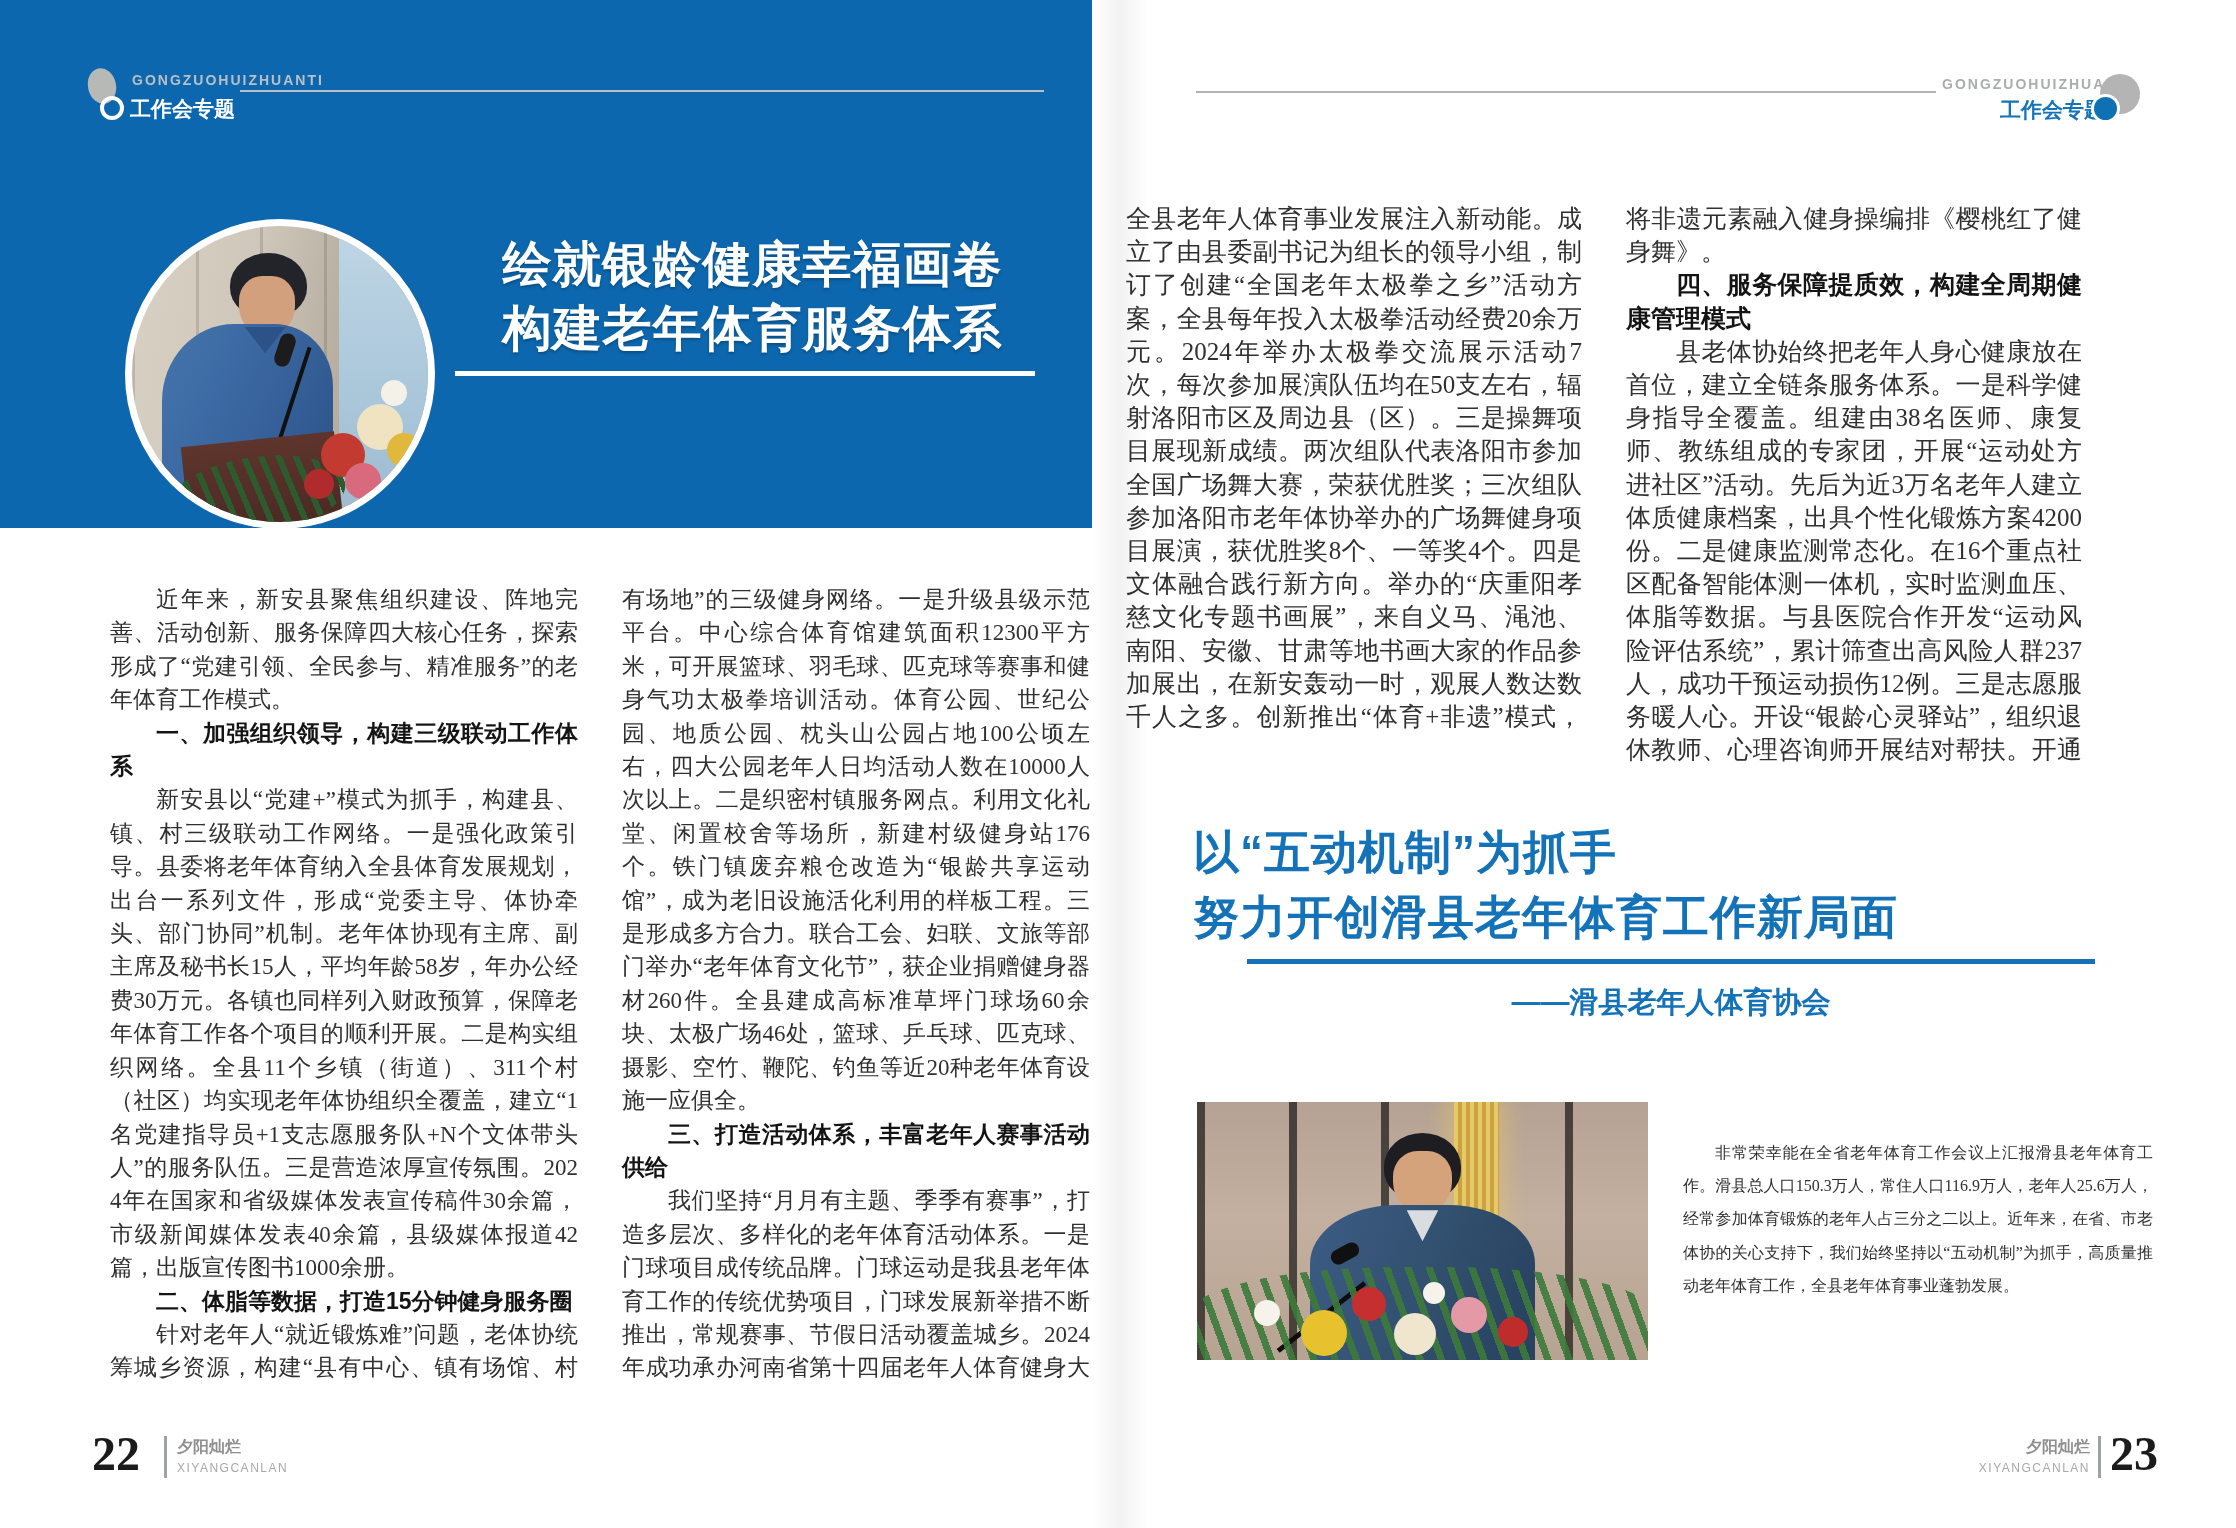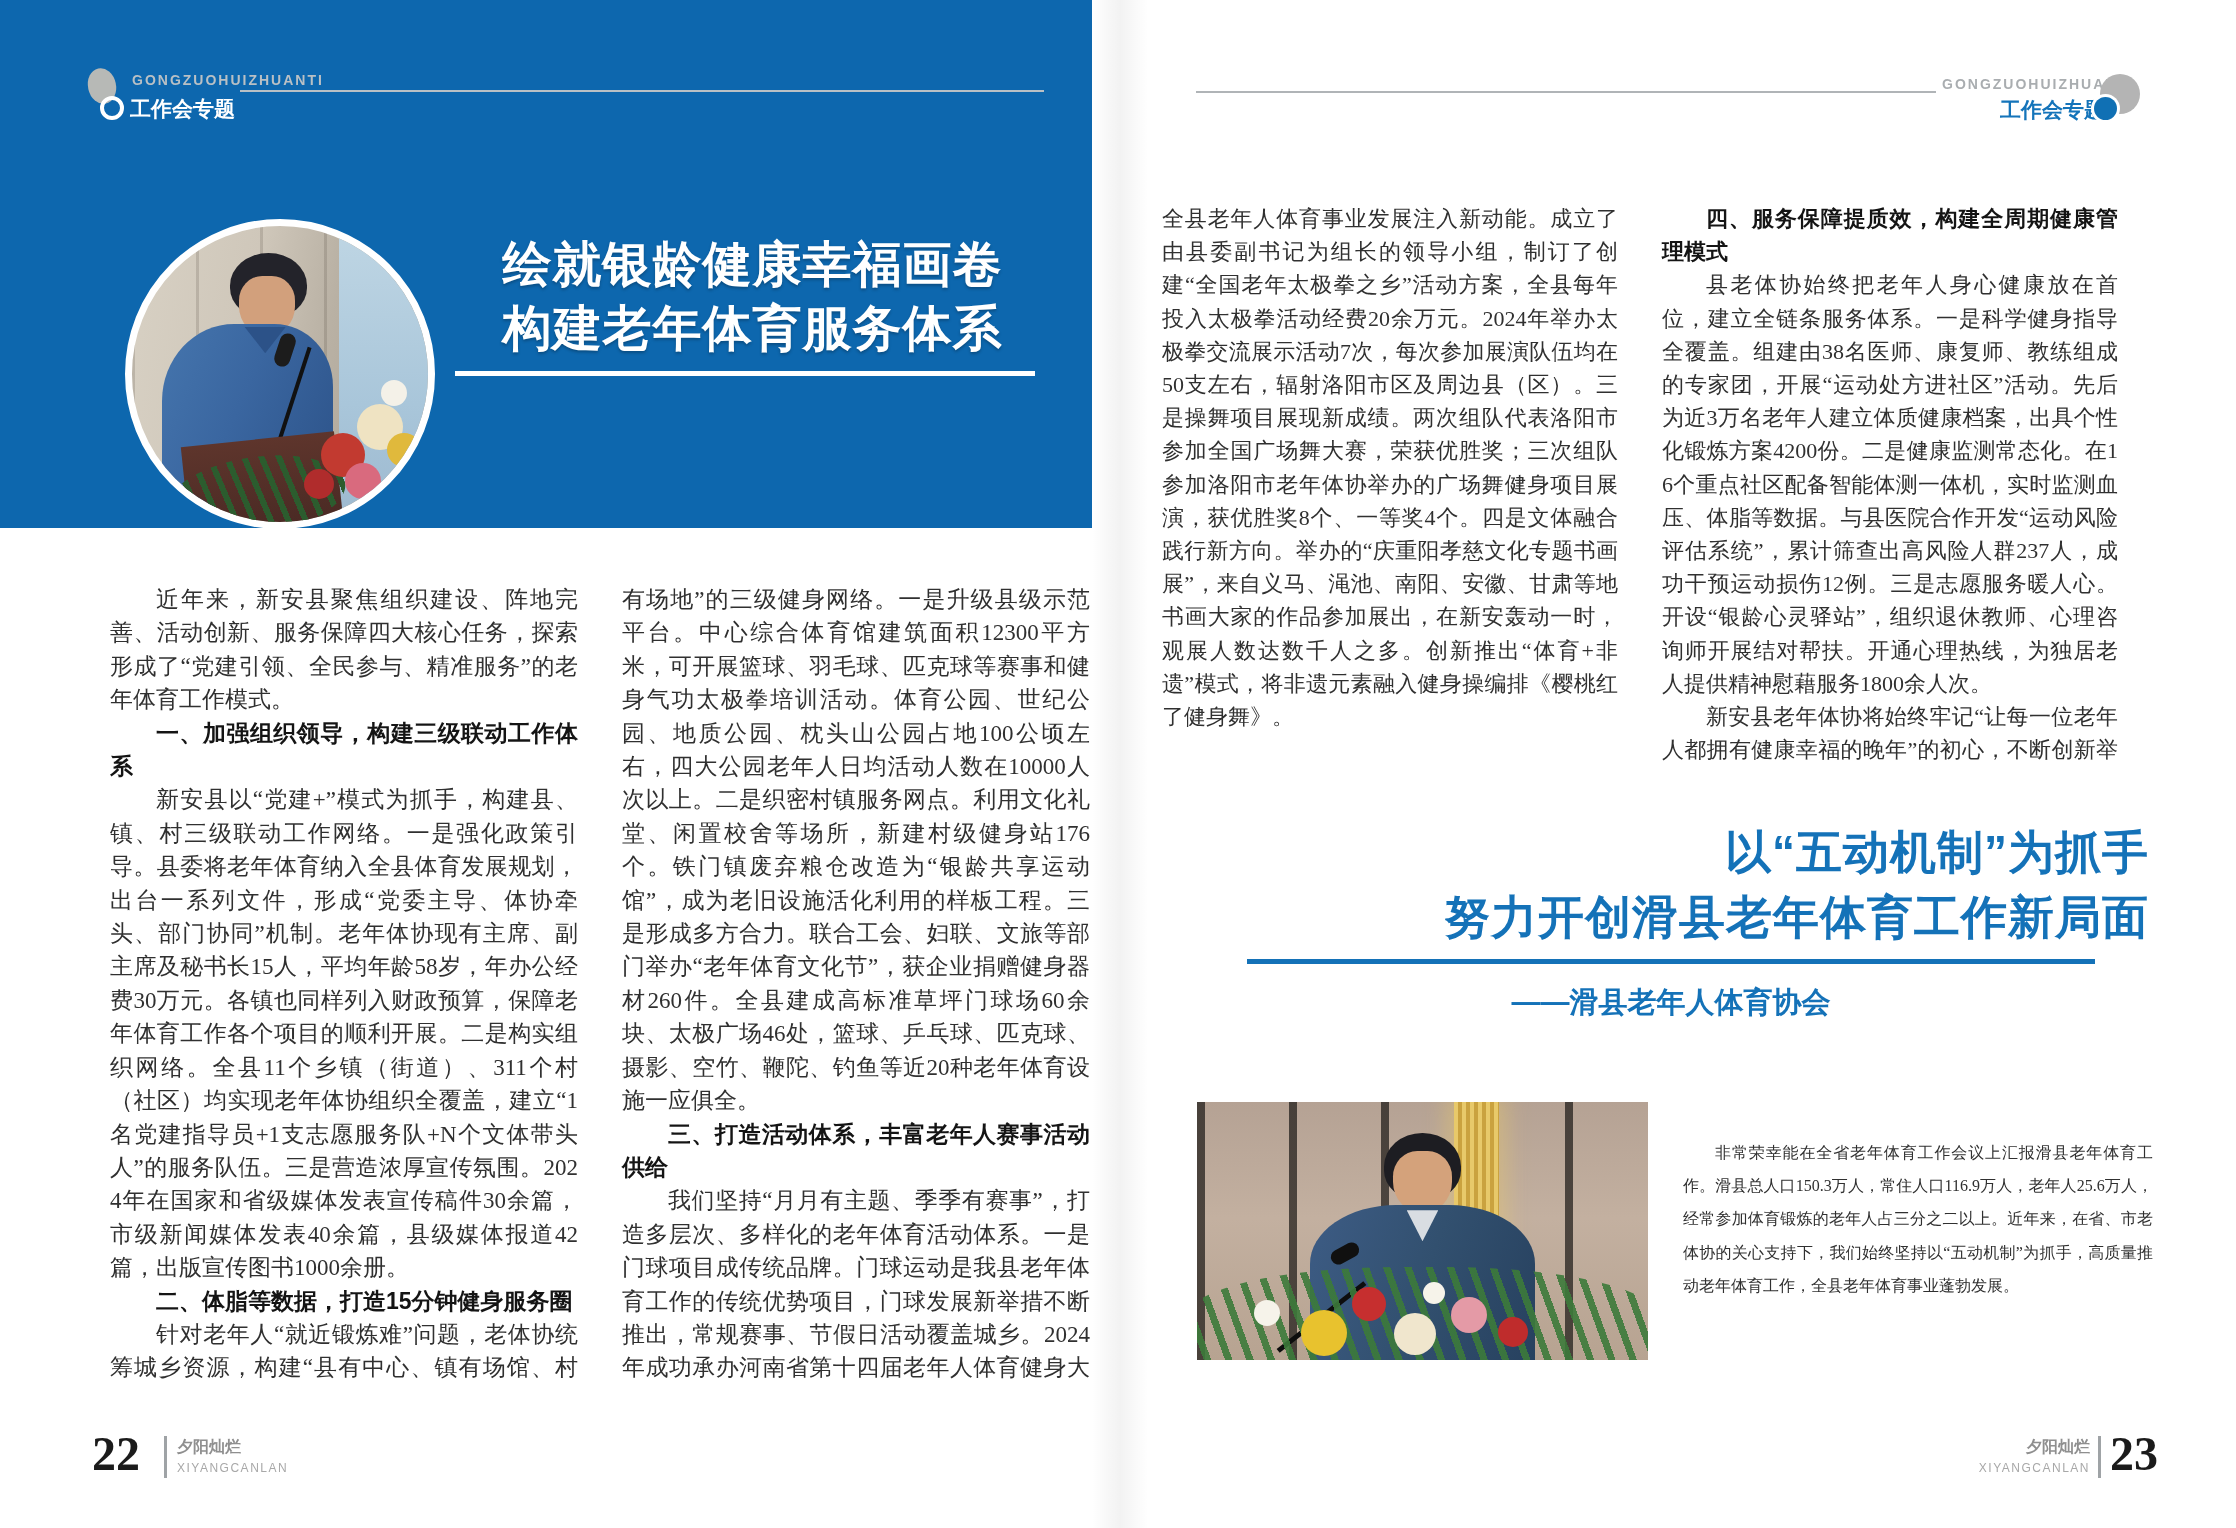--- a/index.html
+++ b/index.html
@@ -42,36 +42,36 @@
   .hero-byline { left:455px; top:406px; width:580px; text-align:center; color:#ffffff;
                  font-family:"Liberation Sans","DejaVu Sans",sans-serif; font-weight:700; font-size:29px; }
 
   
   .bodytext { column-count:2; column-gap:44px; column-fill:auto; text-align:justify;
               font-size:23px; line-height:33.4px; color:#303030; word-break:break-all; overflow:hidden; }
   .bodytext p { text-indent:2em; }
   .bodytext p.cont { text-indent:0; }
   .bodytext p.hd { font-family:"Liberation Sans","DejaVu Sans",sans-serif; font-weight:700; color:#141414; }
   .bodyL { left:110px; top:583px; width:980px; height:812px; }
-  .bodyR { left:1162px; top:202px; width:956px; height:576px; font-size:22px; line-height:33.2px; }
+  .bodyR { left:1126px; top:202px; width:956px; height:576px; font-size:25px; line-height:33.2px; }
 
   
   .pageno { font-family:"Liberation Serif","DejaVu Serif",serif; font-weight:700; font-size:48px; color:#1b1b1b; }
   .foot-cn { font-family:"Liberation Sans","DejaVu Sans",sans-serif; font-size:16px; color:#8f8f8f; font-weight:700; }
   .foot-en { font-family:"Liberation Sans","DejaVu Sans",sans-serif; font-size:12px; color:#a8a8a8; letter-spacing:1.5px; }
   .foot-bar { width:3px; height:42px; background:#9fa3a6; }
 
   
   .hdrR-rule { left:1196px; top:91px; width:740px; height:2px; background:#b0b4b7; }
   .hdrR-eyebrow { left:1942px; top:76px; color:#a9adb0; }
   .hdrR-cn { left:2000px; top:96px; color:#1474ba; }
   .hdrR-gray { left:2100px; top:74px; width:40px; height:40px; background:#b4b4b4; border-radius:50%; }
   .hdrR-blue { left:2094px; top:97px; width:23px; height:23px; background:#1070b4; border-radius:50%; box-shadow:0 0 0 3px #ffffff; }
 
-  .a2-title { left:1193px; top:820px; width:956px; text-align:right; color:#1472b8;
+  .a2-title { left:1193px; top:820px; width:956px; text-align:left; color:#1472b8;
               font-family:"Liberation Sans","DejaVu Sans",sans-serif; font-weight:900; font-size:46px; line-height:65px; letter-spacing:1px; }
   .a2-rule { left:1247px; top:959px; width:848px; height:5px; background:#1472b8; }
   .a2-byline { left:1193px; top:983px; width:956px; text-align:center; color:#1472b8;
                font-family:"Liberation Sans","DejaVu Sans",sans-serif; font-weight:700; font-size:29px; }
 
   .photo2 { left:1197px; top:1102px; width:451px; height:258px; overflow:hidden;
             background:linear-gradient(180deg,#b5a294 0%,#c3b0a0 45%,#b7a391 100%); }
   .photo2 .slats { position:absolute; inset:0;
        background:repeating-linear-gradient(90deg, rgba(20,18,16,.85) 0 8px, rgba(0,0,0,0) 8px 92px); opacity:.8; }
   .photo2 .goldcol { position:absolute; left:57%; top:0; width:10%; height:78%;

